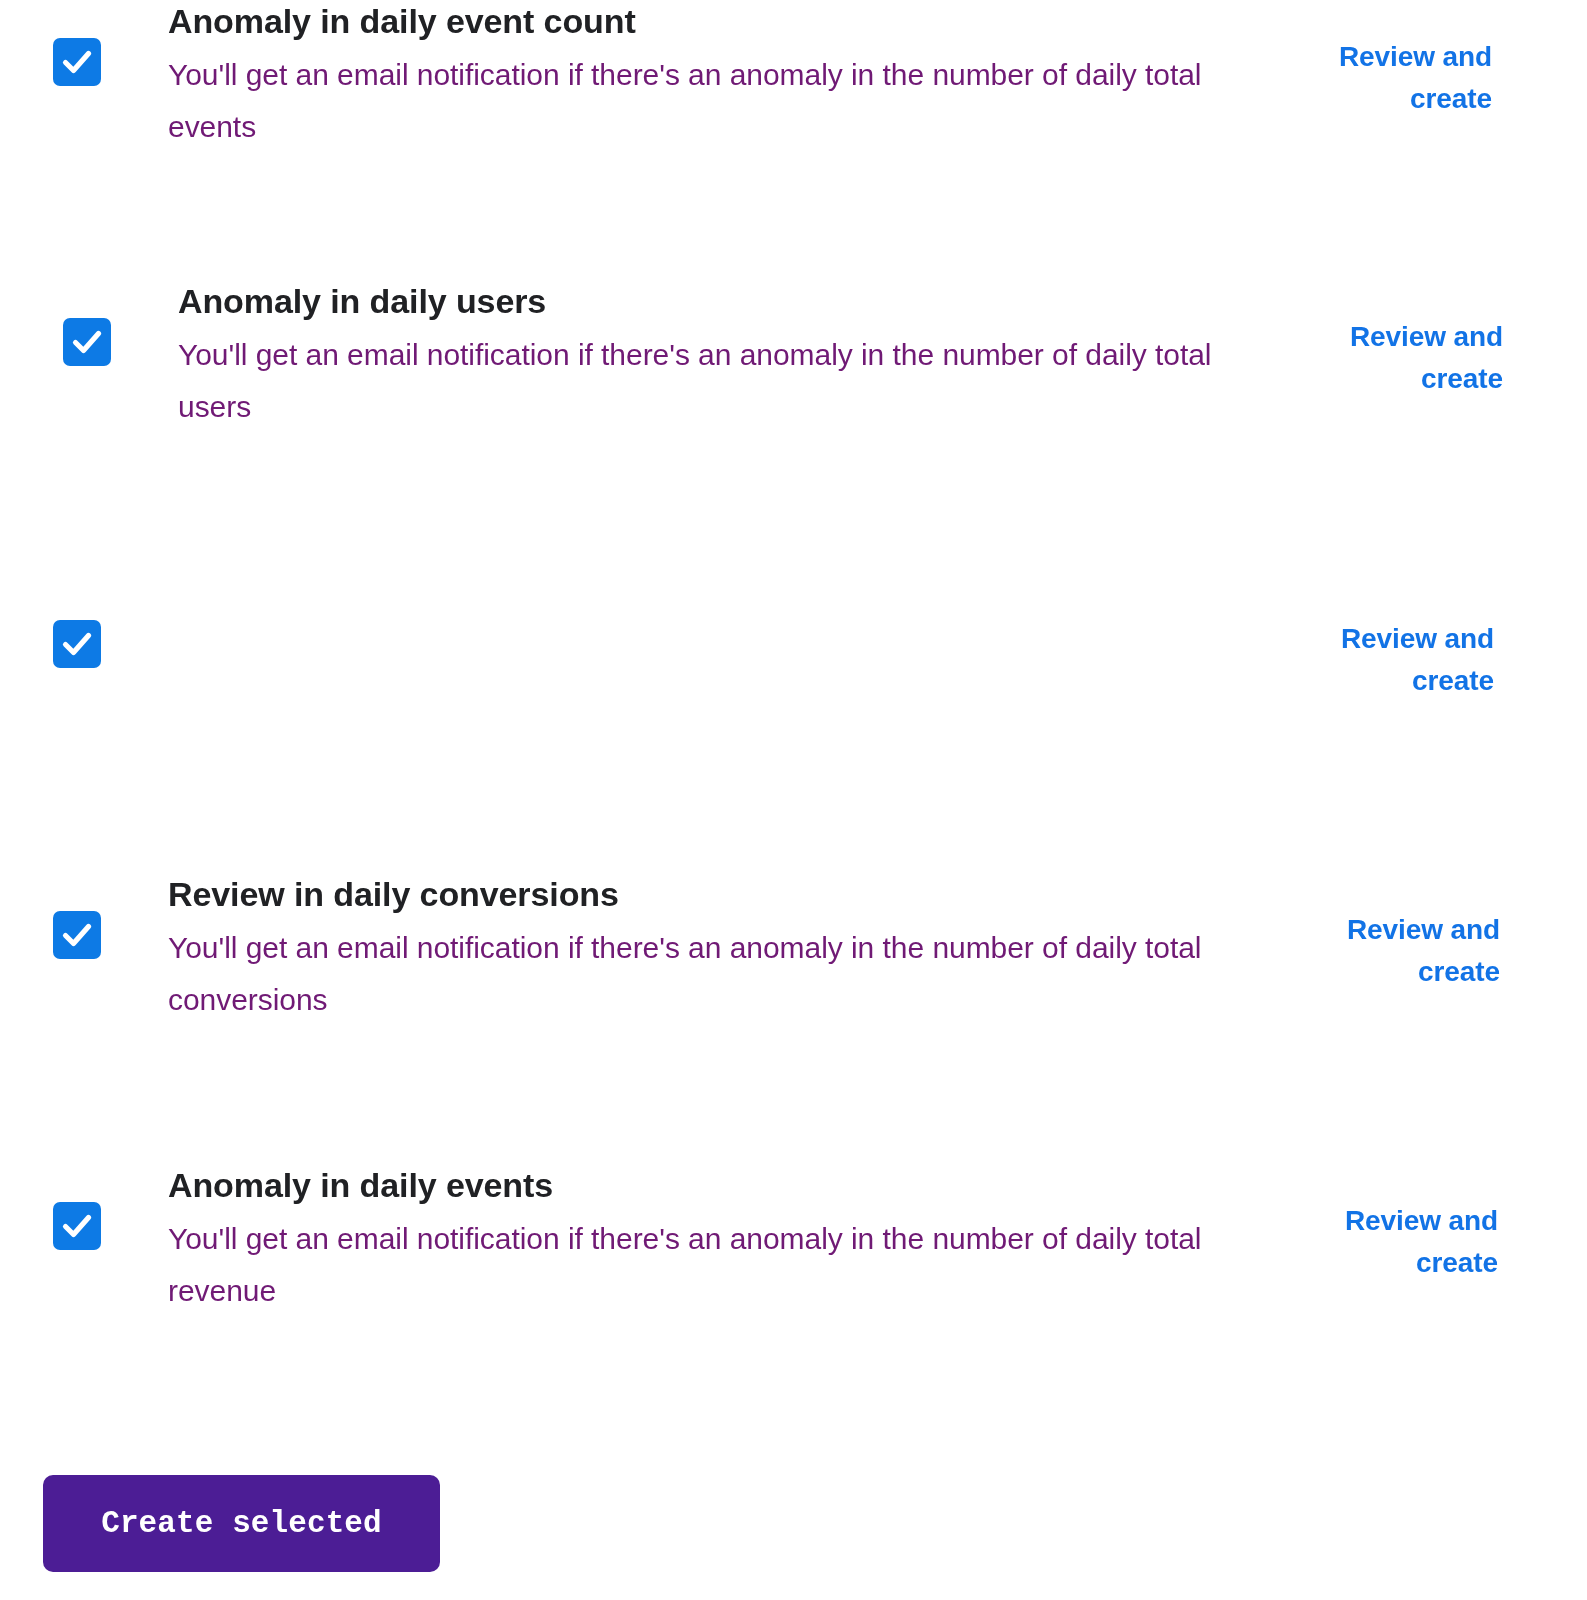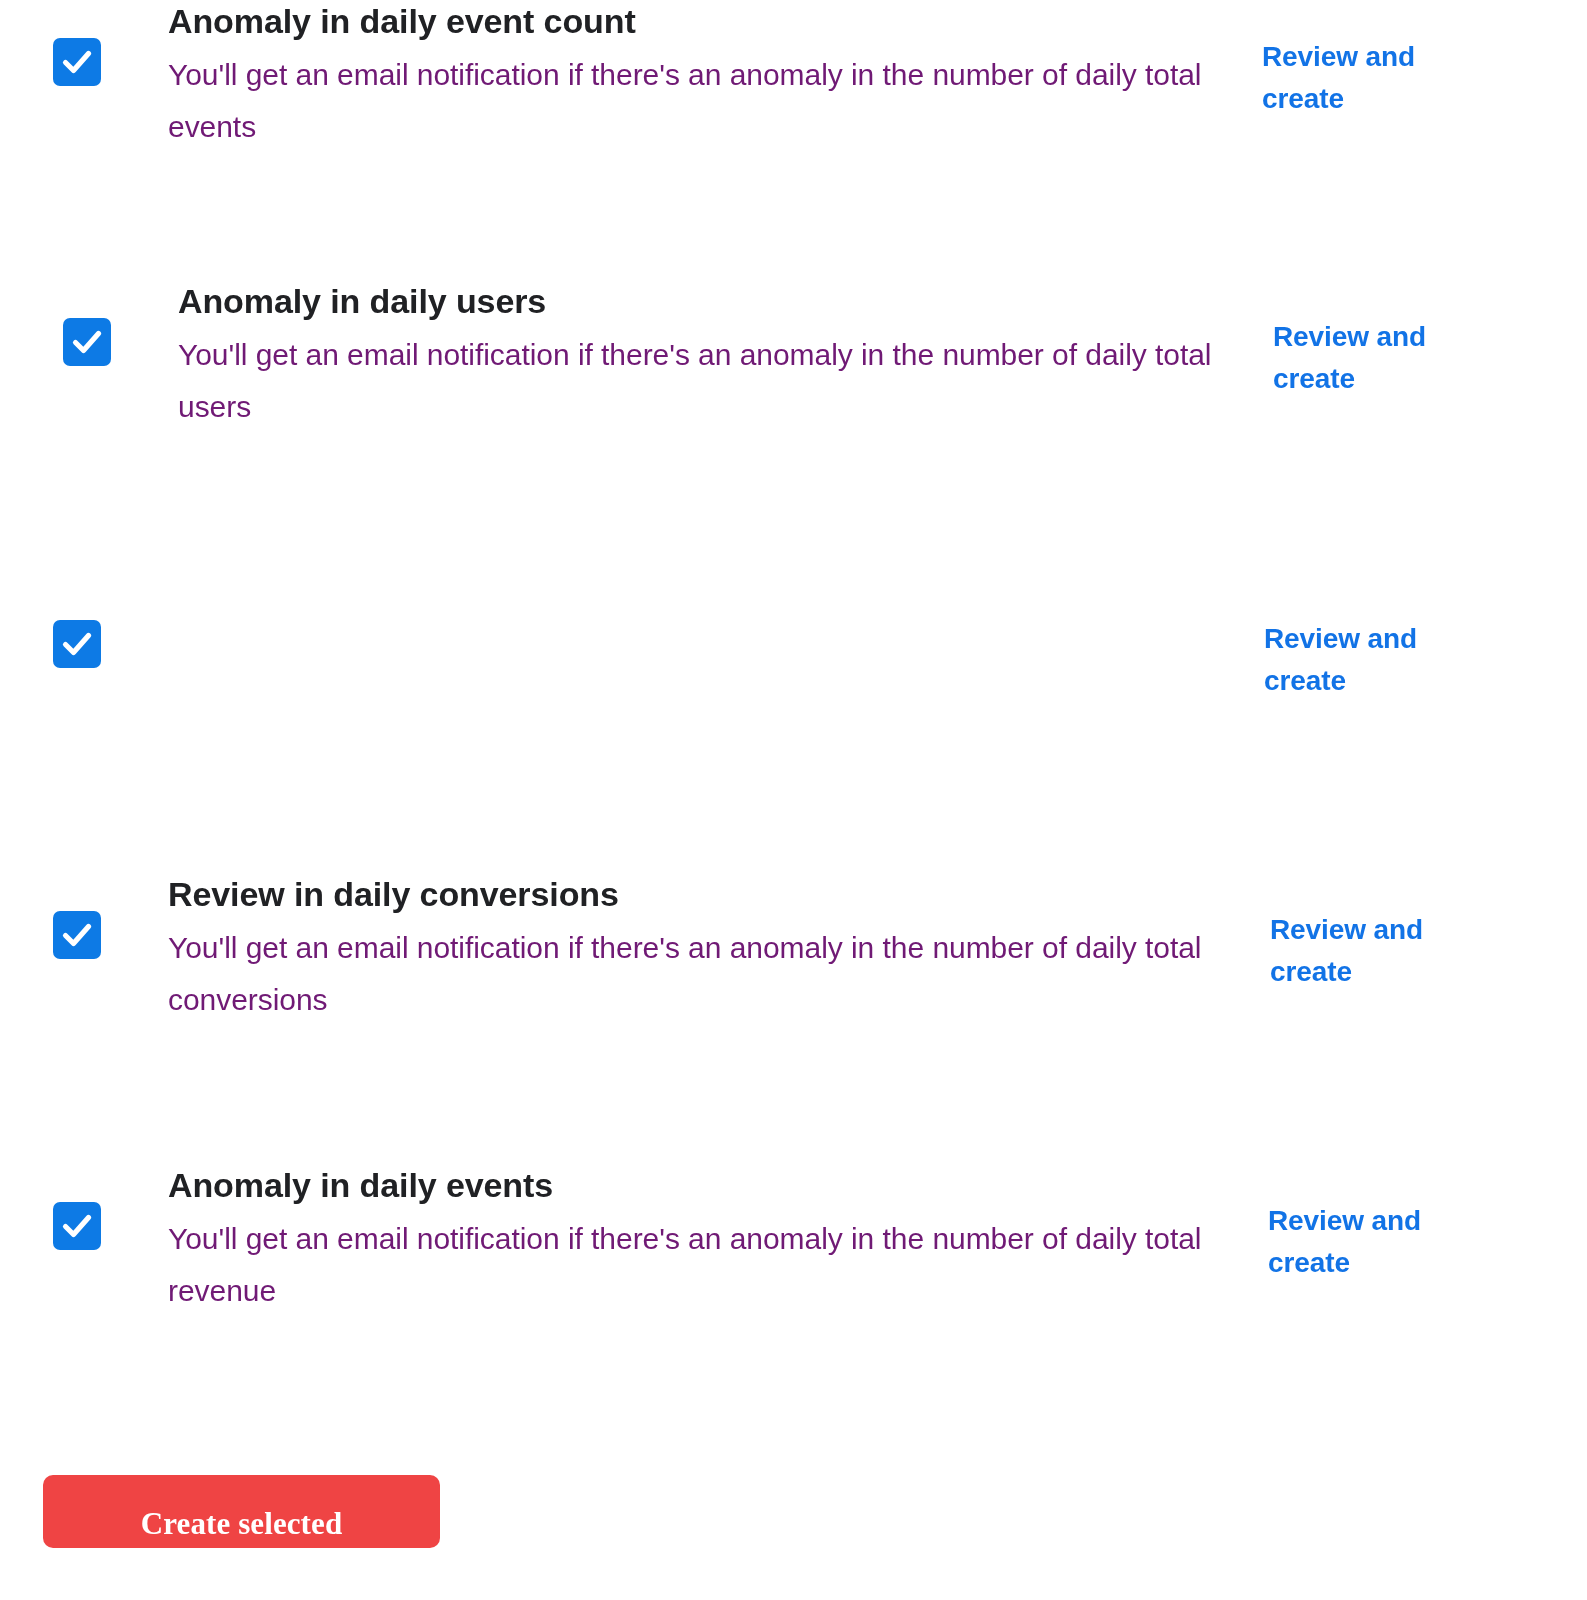--- a/index.html
+++ b/index.html
@@ -76,21 +76,21 @@
     font-weight: 400;
     color: #701a75;
     letter-spacing: -0.05px;
     width: 1060px;
   }
 
   .row-action {
     position: absolute;
     top: 36px;
     width: 230px;
-    text-align: left;
+    text-align: right;
     font-size: 28px;
     line-height: 42px;
     font-weight: 700;
     color: #1273e6;
     letter-spacing: -0.1px;
     cursor: pointer;
     text-decoration: none;
   }
 
   
@@ -106,26 +106,26 @@
     left: 0;
     top: 1455px;
     width: 1587px;
     height: 145px;
   }
   .create-button {
     position: absolute;
     left: 43px;
     top: 20px;
     width: 397px;
-    height: 73px;
+    height: 97px;
     border: none;
     border-radius: 10px;
-    background: #ef4444;
+    background: #4c1d95;
     color: #ffffff;
-    font-family: Liberation Serif, serif;
+    font-family: Liberation Mono, monospace;
     font-size: 31px;
     font-weight: 700;
     letter-spacing: 0.1px;
     text-align: center;
     line-height: 97px;
     padding: 0;
     cursor: pointer;
     display: block;
   }
 </style>

